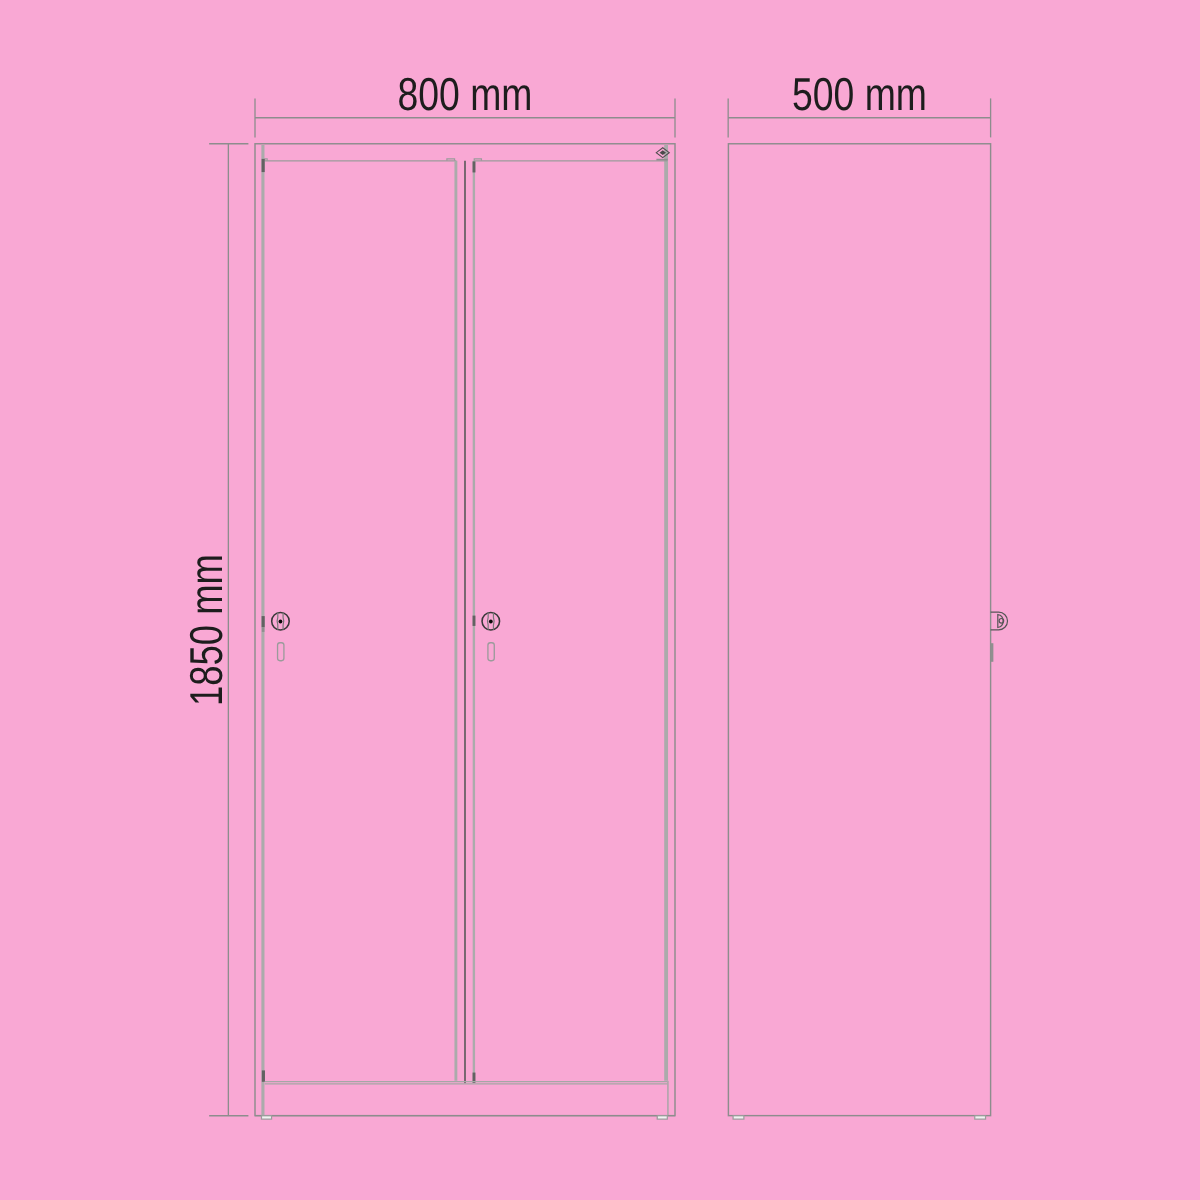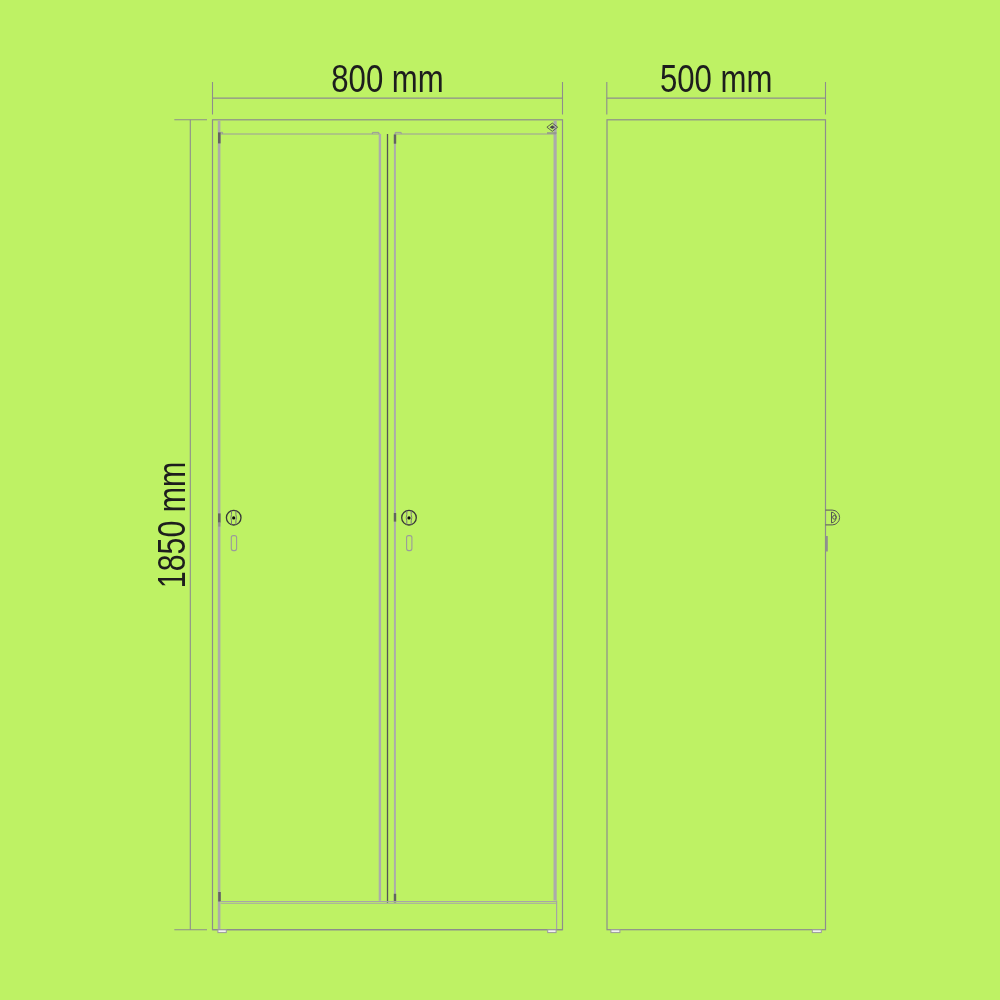--- a/index.html
+++ b/index.html
@@ -1,16 +1,16 @@
 <!DOCTYPE html>
 <html><head>
 <meta charset="utf-8">
 <style>
   html,body{margin:0;padding:0;background:#ffffff;}
-  .page{width:1000px;height:1000px;position:relative;background:#bef264;overflow:hidden;}
+  .page{width:1000px;height:1000px;position:relative;background:#f9a8d4;overflow:hidden;}
   svg{position:absolute;top:0;left:0;}
   text{font-family:"Liberation Sans",sans-serif;fill:#1d1d1d;}
 </style>
 </head>
 <body>
 <div class="page">
 <svg width="1000" height="1000" viewBox="0 0 1000 1000">
 
 <line x1="212.5" y1="82" x2="212.5" y2="114.5" stroke="#8d8d8d" stroke-width="1.1"></line>
 

